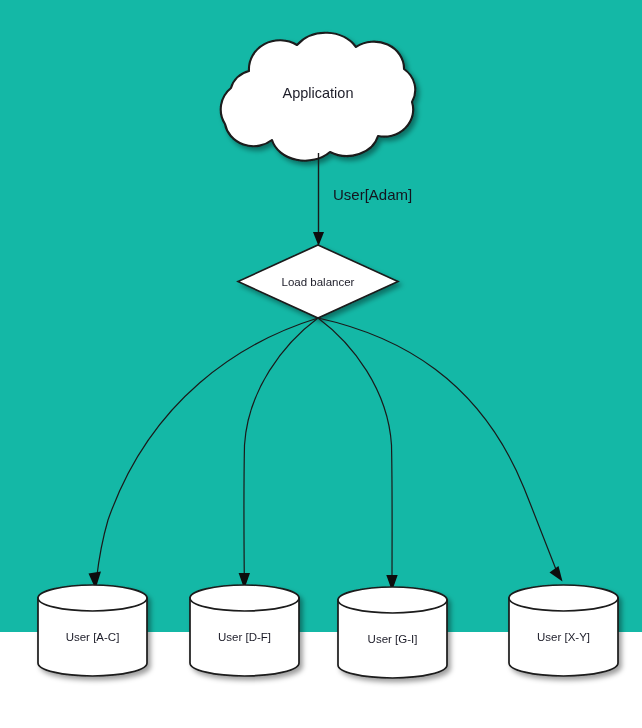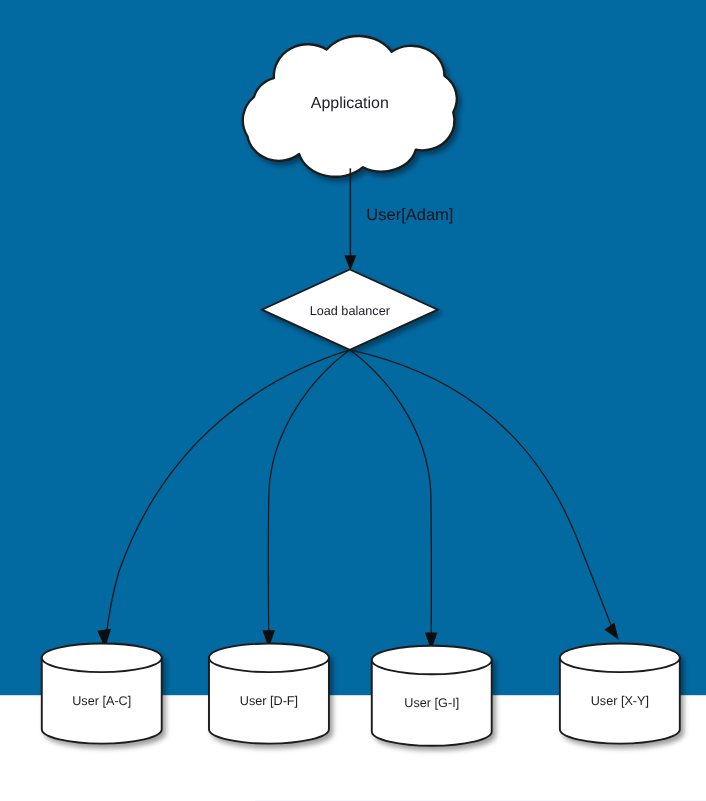--- a/index.html
+++ b/index.html
@@ -11,21 +11,21 @@
   body {
     width: 642px;
     height: 728px;
     font-family: "Liberation Sans", sans-serif;
     overflow: hidden;
   }
   #diagram-root {
     position: relative;
     width: 642px;
     height: 632px;
-    background: #0369a1;
+    background: #14b8a6;
   }
   svg.diagram-canvas {
     display: block;
     width: 642px;
     height: 728px;
   }
   .shape-fill {
     fill: #ffffff;
   }
   .node-label {

